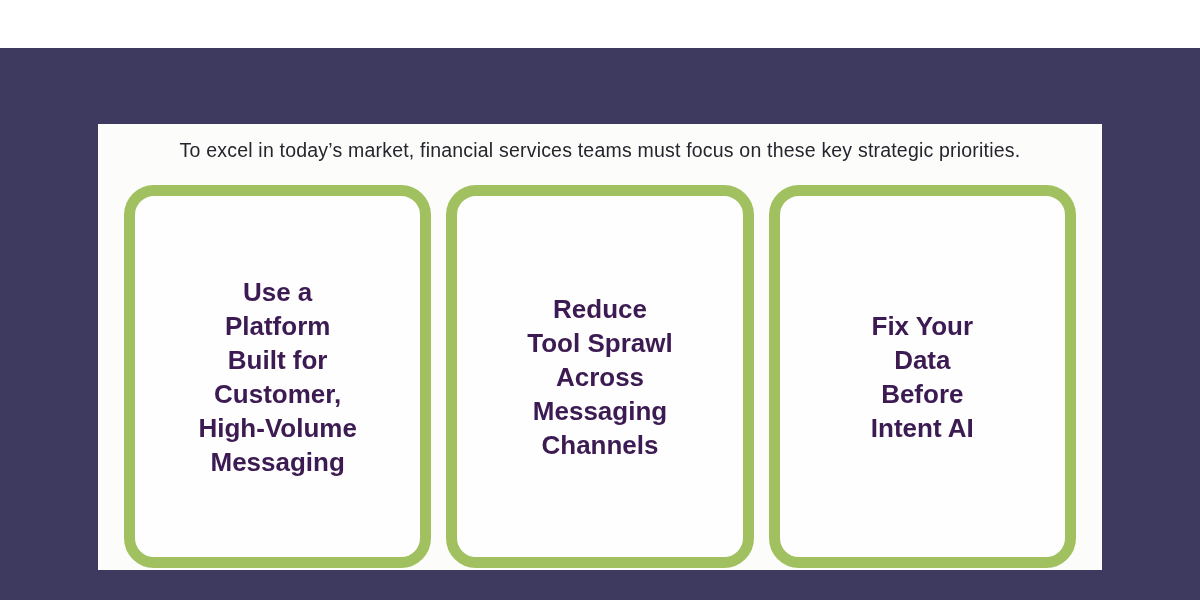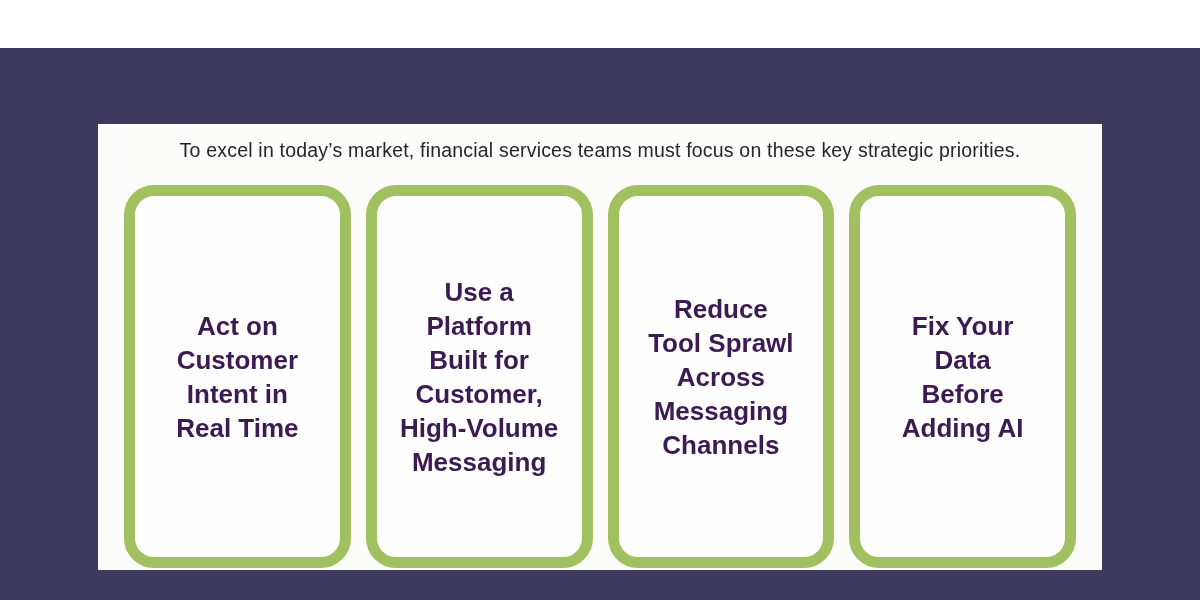--- a/index.html
+++ b/index.html
@@ -68,41 +68,35 @@
   }
 </style>
 </head>
 <body>
 
 <div class="frame">
   <div class="panel">
     <div class="headline">To excel in today’s market, financial services teams must focus on these key strategic priorities.</div>
     <div class="cards">
       <div class="card">
-        <div class="card-text">Act on
-Customer
-Intent in
-Real Time</div>
-      </div>
-      <div class="card">
         <div class="card-text">Use a
 Platform
 Built for
 Customer,
 High-Volume
 Messaging</div>
       </div>
       <div class="card">
         <div class="card-text">Reduce
 Tool Sprawl
 Across
 Messaging
 Channels</div>
       </div>
       <div class="card">
         <div class="card-text">Fix Your
 Data
 Before
-Adding AI</div>
+Intent AI</div>
       </div>
     </div>
   </div>
 </div>
 
 </body></html>

